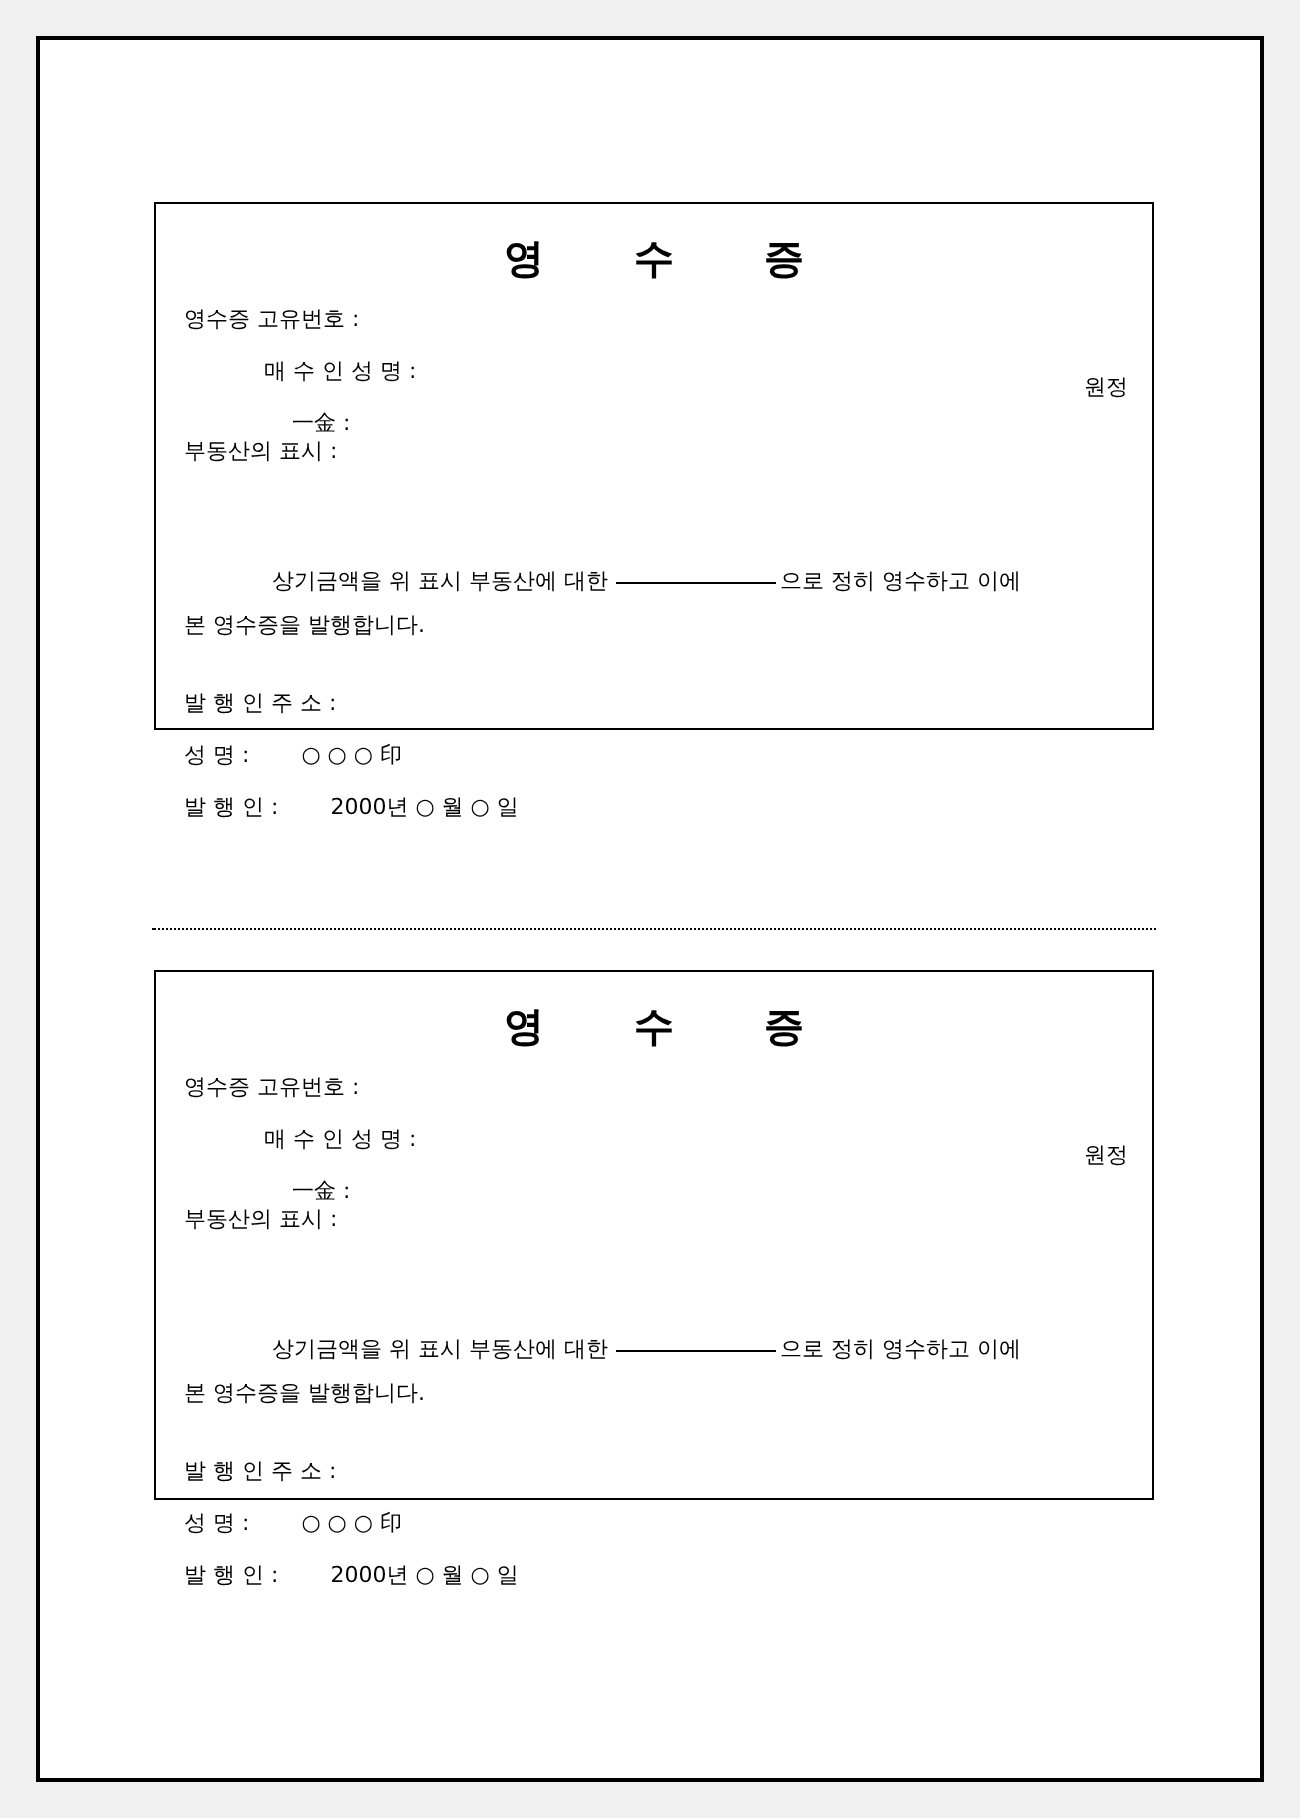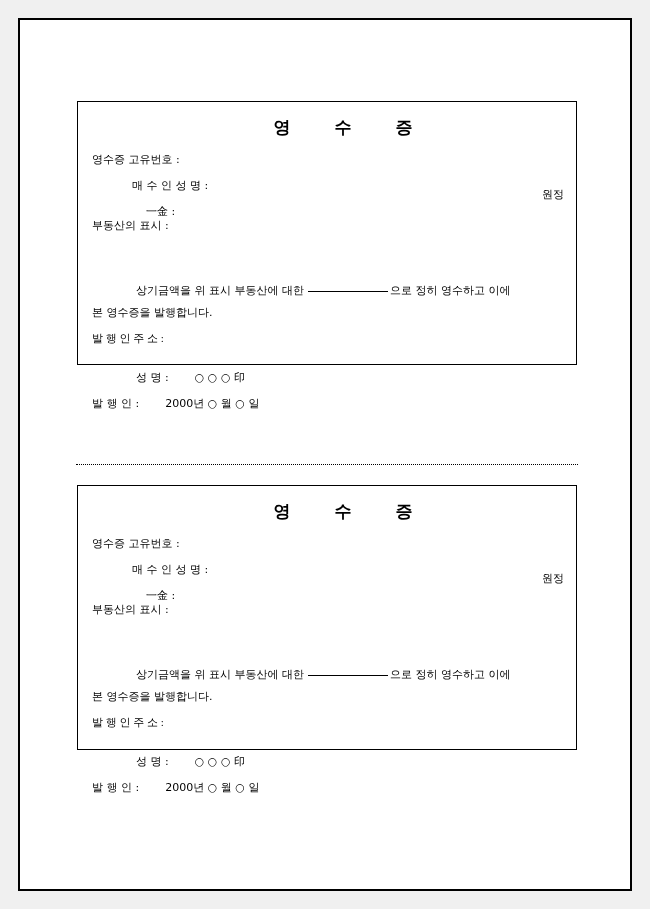--- a/index.html
+++ b/index.html
@@ -47,24 +47,24 @@
     position: relative;
     width: 100%;
     height: 100%;
     padding: 0;
   }
 
   
   .title {
     position: absolute;
     top: 14px;
-    left: 16px;
+    left: 0;
     width: 100%;
     text-align: center;
-    font-size: 17px;
+    font-size: 20px;
     font-weight: bold;
     letter-spacing: 19px;
     text-indent: 19px;
     color: #000000;
     white-space: nowrap;
   }
 
   
   .field-row {
     position: absolute;
@@ -116,22 +116,22 @@
   
   .issuer-row {
     position: absolute;
     left: 14px;
     font-size: 11px;
     color: #000000;
     white-space: nowrap;
     line-height: 1;
   }
 
-  .issuer-row--address { top: 231px; font-family: Liberation Serif, serif; }
-  .issuer-row--name    { top: 270px; margin-left: 44px; }
+  .issuer-row--address { top: 244px; }
+  .issuer-row--name    { top: 270px; }
   .issuer-row--date    { top: 296px; }
 
   .issuer-label  { display: inline-block; }
   .issuer-value  { display: inline-block; margin-left: 26px; }
 
   
   .cut-divider {
     position: absolute;
     left: 56px;
     width: 502px;

